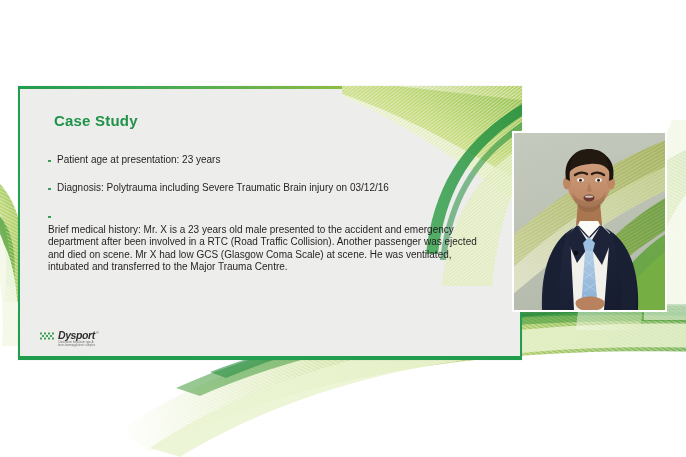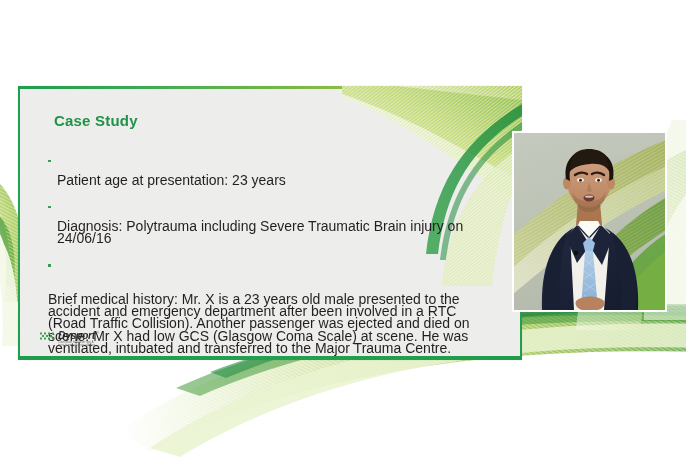--- a/index.html
+++ b/index.html
@@ -112,25 +112,24 @@
   }
   .bullet-mark i {
     display: inline-block;
     width: 2.5px; height: 2.5px;
     background: #3c9a5b;
     vertical-align: middle;
     position: relative;
     top: -1px;
   }
   .bullet-text {
-    font-size: 14px;
+    font-size: 10px;
     line-height: 12.2px;
     color: #231f20;
     flex: 1 1 auto;
-    margin-top: 20px;
   }
   .bullet-text.para { line-height: 12.4px; }
 
   
   #logo {
     position: absolute;
     left: 22px;
     bottom: 9px;
     width: 62px;
     height: 22px;
@@ -308,21 +307,21 @@
     <div id="bullets">
 
       <div class="bullet-row">
         <span class="bullet-mark"><i></i></span>
         <span class="bullet-text">Patient age at presentation: 23 years</span>
       </div>
 
 
       <div class="bullet-row">
         <span class="bullet-mark"><i></i></span>
-        <span class="bullet-text">Diagnosis: Polytrauma including Severe Traumatic Brain injury on 24/06/16</span>
+        <span class="bullet-text">Diagnosis: Polytrauma including Severe Traumatic Brain injury on 03/12/16</span>
       </div>
 
       <div class="bullet-row">
         <span class="bullet-mark"><i></i></span>
         <span class="bullet-text para">Brief medical history: Mr. X is a 23 years old male presented to the accident and emergency department after been involved in a RTC (Road Traffic Collision). Another passenger was ejected and died on scene. Mr X had low GCS (Glasgow Coma Scale) at scene. He was ventilated, intubated and transferred to the Major Trauma Centre.</span>
       </div>
 
     </div>
 
     <div id="logo">

